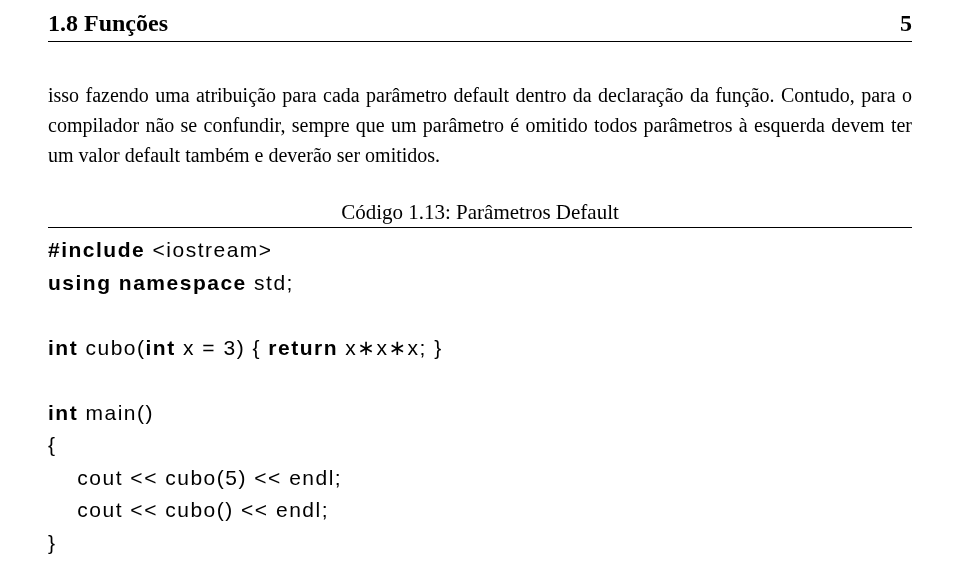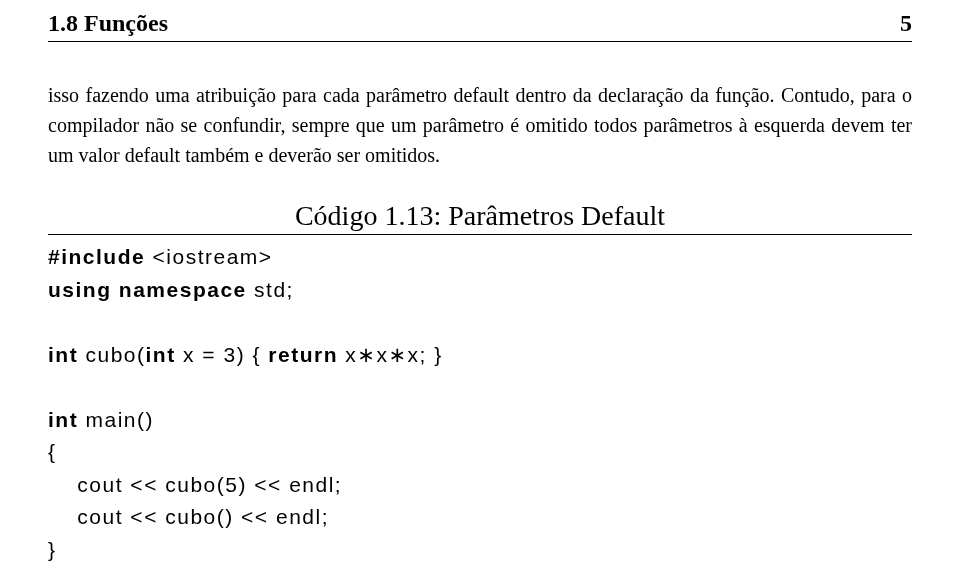--- a/index.html
+++ b/index.html
@@ -28,21 +28,21 @@
     margin: 0 0 38px 0;
   }
   .body-text {
     font-size: 20px;
     line-height: 1.5;
     text-align: justify;
     margin-bottom: 30px;
   }
   .caption-wrap {
     text-align: center;
-    font-size: 28px;
+    font-size: 21px;
     margin-bottom: 2px;
   }
   .caption-rule {
     border: none;
     border-top: 1px solid #000;
     margin: 2px 0 6px 0;
   }
   .code-block {
     font-family: Liberation Sans, sans-serif;
     font-size: 21px;

